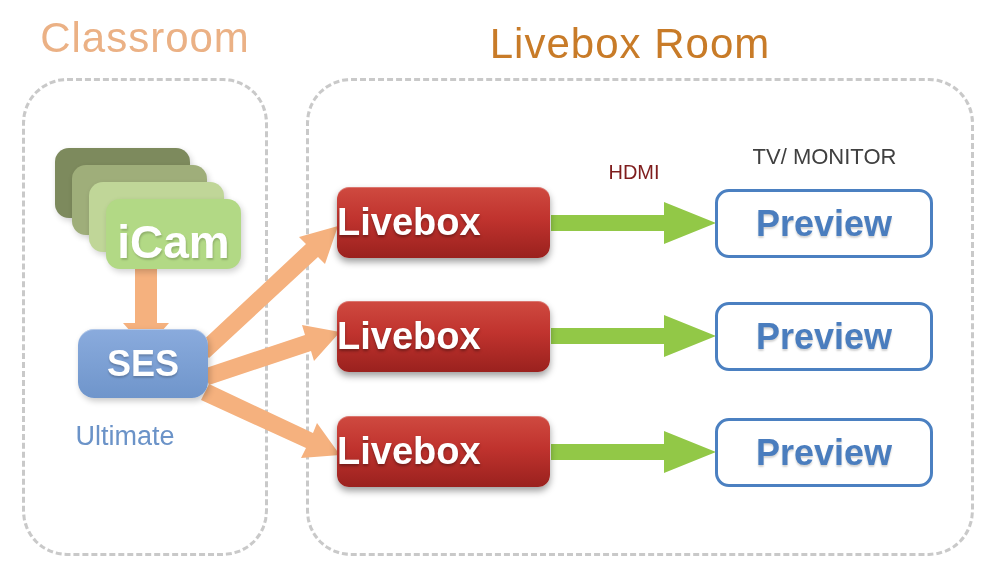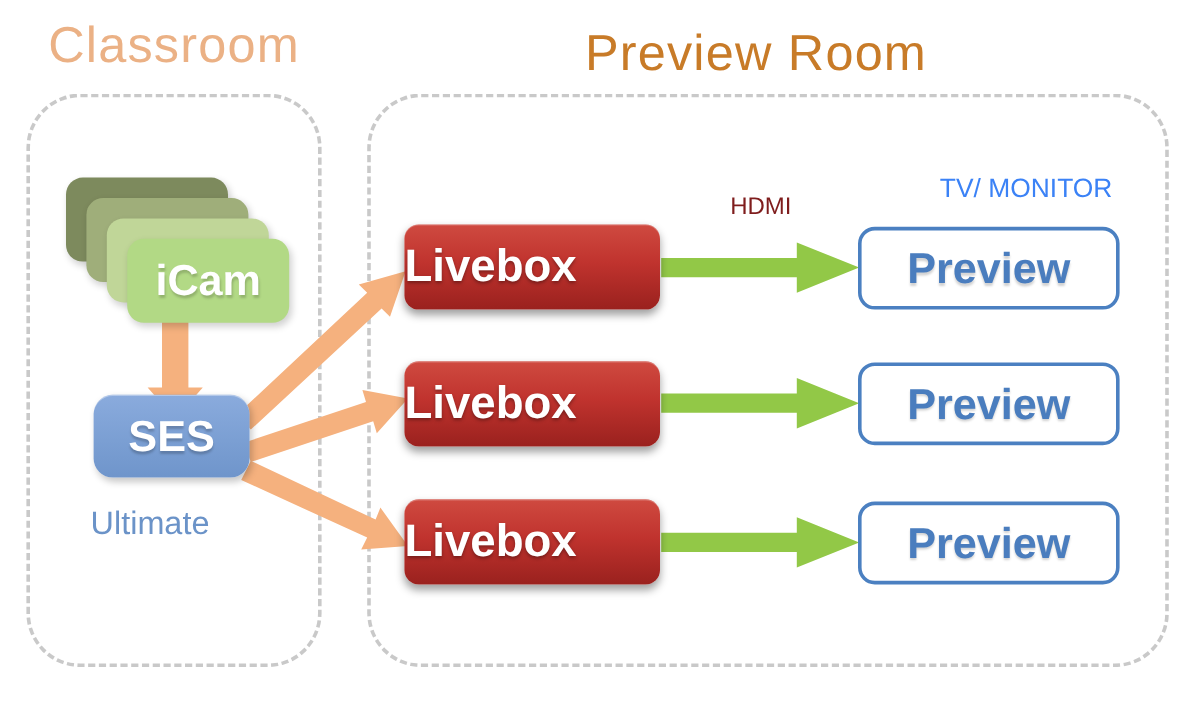--- a/index.html
+++ b/index.html
@@ -18,22 +18,22 @@
   
   #arrows{position:absolute;left:0;top:0;z-index:1;pointer-events:none;}
   .orange-arrow{fill:#f5b17e;}
   .green-arrow{fill:#92c847;}
   
   .icam-card{position:absolute;width:135px;height:70px;border-radius:14px;
     box-shadow:2px 3px 6px rgba(0,0,0,0.18);z-index:2;}
   .icam-1{left:55px;top:148px;background:#7d8a5d;}
   .icam-2{left:72px;top:165px;background:#9fae7a;}
   .icam-3{left:89px;top:182px;background:#c0d698;}
-  .icam-front{left:106px;top:199px;background:#b2d985;display:flex;align-items:center;justify-content:center;
-    color:#fff;font-size:36px;font-weight:bold;text-shadow:1px 2px 2px rgba(0,0,0,0.18);}
+  .icam-front{left:106px;top:199px;background:#b2d985;display:flex;align-items:flex-end;justify-content:center;
+    color:#fff;font-size:46px;font-weight:bold;text-shadow:1px 2px 2px rgba(0,0,0,0.18);}
   .ses-box{position:absolute;left:78px;top:329px;width:130px;height:69px;border-radius:16px;z-index:2;
     background:linear-gradient(180deg,#8aabdd 0%,#7b9fd3 55%,#6f95cb 100%);
     box-shadow:2px 3px 6px rgba(0,0,0,0.22), inset 0 1px 0 rgba(255,255,255,0.35);
     display:flex;align-items:center;justify-content:center;color:#fff;font-size:36px;font-weight:bold;
     text-shadow:0 2px 2px rgba(0,0,0,0.2);}
   .ultimate-label{position:absolute;left:50px;top:421px;width:150px;text-align:center;z-index:2;
     font-size:27px;color:#6b93c8;}
   
   .livebox{position:absolute;left:337px;width:213px;height:71px;border-radius:12px;z-index:2;
     background:linear-gradient(180deg,#cf4a40 0%,#c0332e 45%,#9a211e 100%);
@@ -41,30 +41,30 @@
     display:flex;align-items:center;justify-content:flex-start;color:#fff;font-size:38px;font-weight:bold;
     text-shadow:0 2px 3px rgba(0,0,0,0.35);}
   .livebox.r1{top:187px;} .livebox.r2{top:301px;} .livebox.r3{top:416px;}
   .preview{position:absolute;left:715px;width:218px;height:69px;border:3px solid #4b80c1;border-radius:14px;
     box-sizing:border-box;background:#fff;z-index:2;
     display:flex;align-items:center;justify-content:center;color:#4a7dbe;font-size:36px;font-weight:bold;
     text-shadow:0 2px 2px rgba(0,0,0,0.18);}
   .preview.r1{top:189px;} .preview.r2{top:302px;} .preview.r3{top:418px;}
   .hdmi-label{position:absolute;left:584px;top:161px;width:100px;text-align:center;z-index:2;
     font-size:20px;color:#7f1d1d;}
-  .tvmonitor-label{position:absolute;left:722px;top:144px;width:205px;text-align:right;z-index:2;
-    font-size:22px;color:#3b82f6;}
+  .tvmonitor-label{position:absolute;left:722px;top:144px;width:205px;text-align:center;z-index:2;
+    font-size:22px;color:#404040;}
 </style>
 </head>
 <body>
 
 <div id="canvas">
 
   <div class="zone-title classroom-title">Classroom</div>
-  <div class="zone-title control-title">Preview Room</div>
+  <div class="zone-title control-title">Livebox Room</div>
 
   <div class="panel classroom-panel"></div>
   <div class="panel control-panel"></div>
 
   <svg id="arrows" width="999" height="588" viewBox="0 0 999 588">
     <polygon class="orange-arrow" points="135,266 135,323 123,323 146,349 169,323 157,323 157,266"></polygon>
     <polygon class="orange-arrow" points="209,358 318,257 325,264 338,226 299,237 306,244 197,346"></polygon>
     <polygon class="orange-arrow" points="209,385 311,351 314,361 340,332 302,325 305,335 203,369"></polygon>
     <polygon class="orange-arrow" points="201,400 306,448 301,458 340,455 317,423 313,433 209,384"></polygon>
     <polygon class="green-arrow" points="551,215 664,215 664,202 716,223 664,244 664,231 551,231"></polygon>

